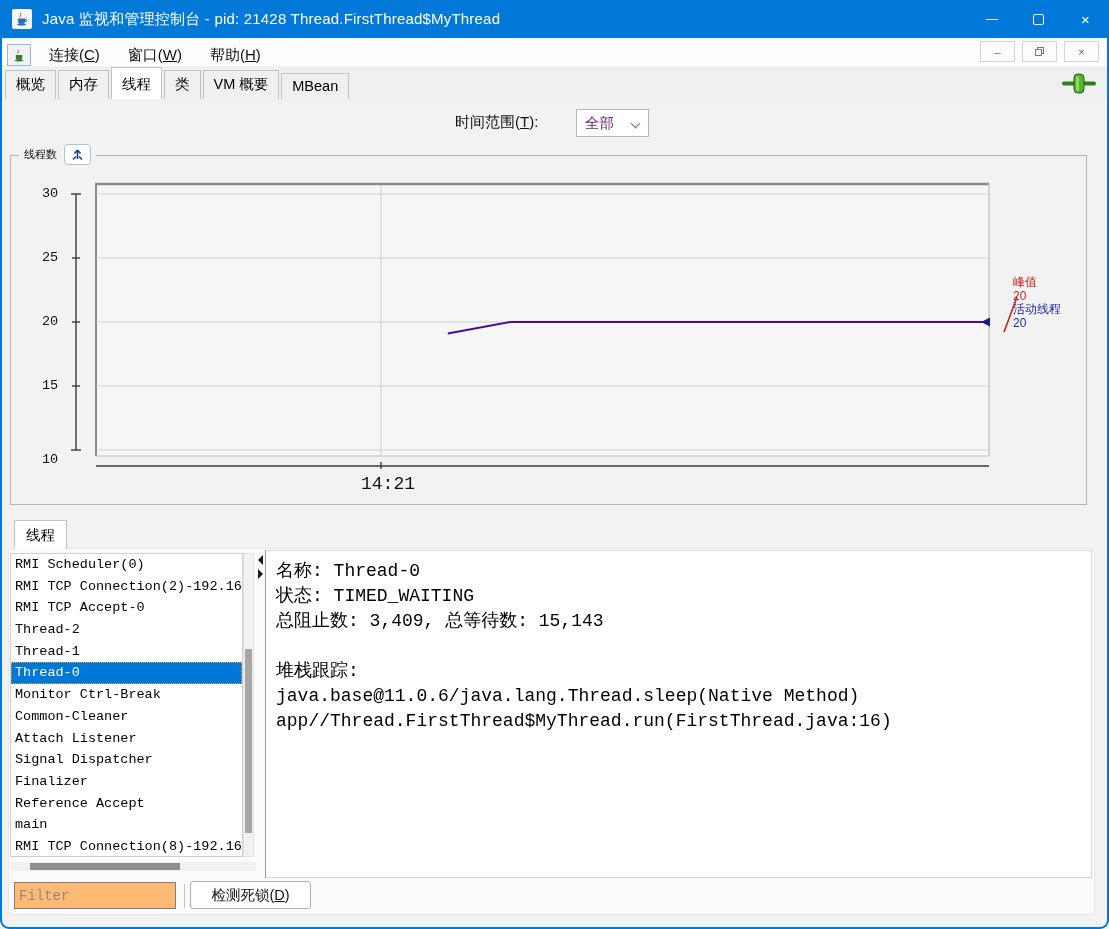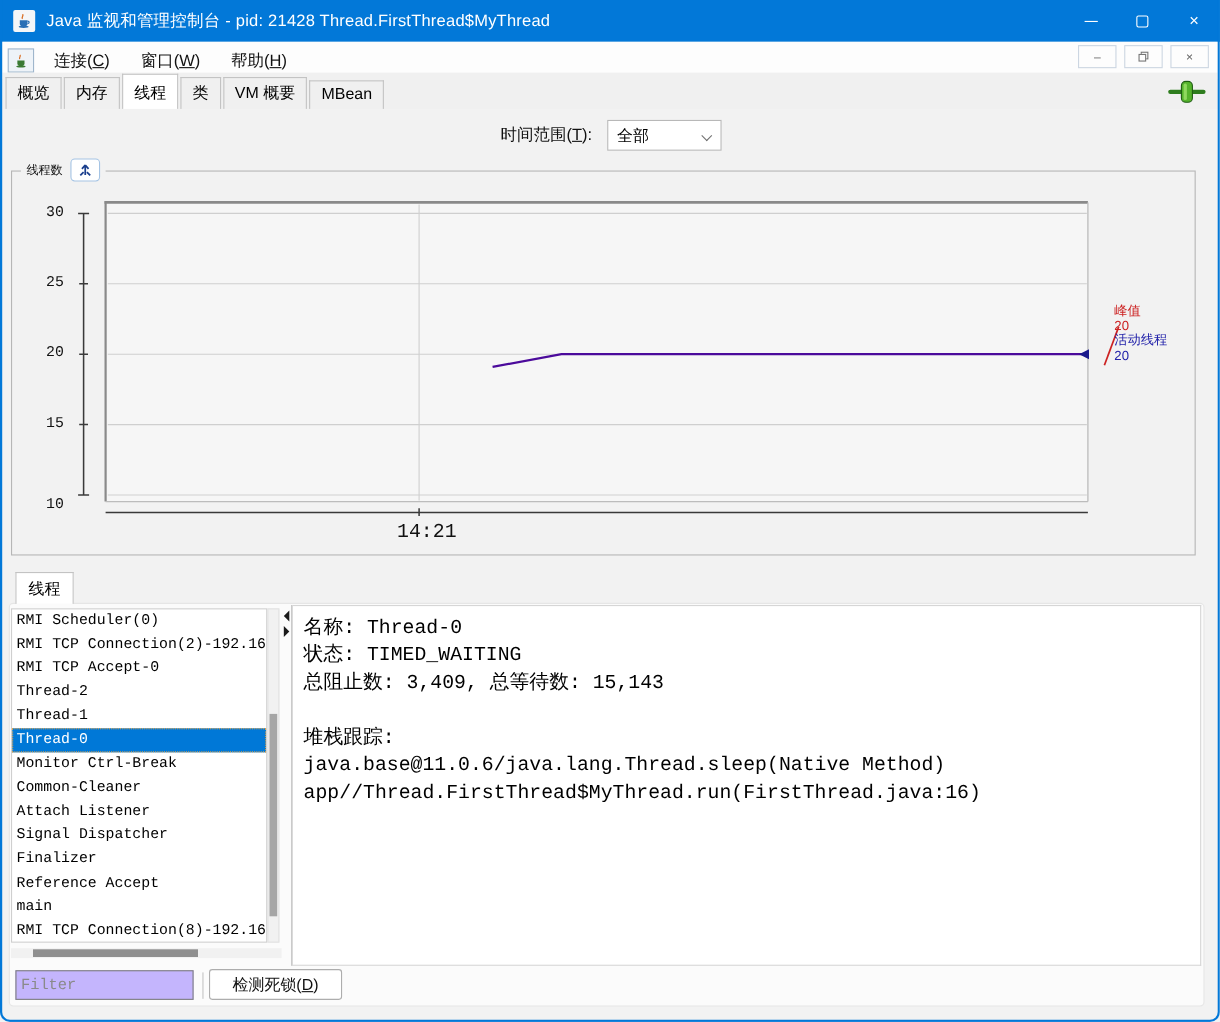--- a/index.html
+++ b/index.html
@@ -40,22 +40,22 @@
   .tabstrip { position:absolute; left:2px; top:66px; width:1105px; height:33px; background:#f0f0f0;
               display:flex; align-items:flex-end; padding-left:3px; }
   .tab { font-size:14.5px; color:#000; background:#f0f0f0; border:1px solid #c3c3c3; border-bottom:none;
          padding:4px 10px 5px 10px; margin-right:2px; position:relative; }
   .tab.selected { background:#fff; padding-top:7px; z-index:2; }
   .conn-icon { position:absolute; right:10px; top:7px; }
 
   
   .time-row-label { position:absolute; left:455px; top:113px; font-size:15px; color:#111; }
   .time-row-label u { text-decoration:underline; }
-  .combo { position:absolute; left:552px; top:109px; width:104px; height:28px; background:#fff;
-           border:1px solid #b8b8b8; font-size:14.5px; color:#000000; display:flex; align-items:center;
+  .combo { position:absolute; left:576px; top:109px; width:73px; height:28px; background:#fff;
+           border:1px solid #b8b8b8; font-size:14.5px; color:#701a75; display:flex; align-items:center;
            padding-left:8px; }
   .combo .chev { position:absolute; right:9px; top:10px; width:7px; height:7px;
                  border-right:1.5px solid #707070; border-bottom:1.5px solid #707070; transform:rotate(45deg); }
 
   
   .chart-group { position:absolute; left:10px; top:155px; width:1077px; height:350px;
                  border:1px solid #b6b6b6; }
   .chart-legend { position:absolute; left:8px; top:-12px; background:#f2f2f2; padding:0 5px;
                   display:flex; align-items:center; gap:7px; }
   .chart-legend .legend-text { font-size:11px; color:#111; }
@@ -90,21 +90,21 @@
   .split-divider .arr-left { position:absolute; left:2px; top:5px; width:0; height:0;
         border-top:5px solid transparent; border-bottom:5px solid transparent; border-right:5px solid #1a1a1a; }
   .split-divider .arr-right { position:absolute; left:2px; top:19px; width:0; height:0;
         border-top:5px solid transparent; border-bottom:5px solid transparent; border-left:5px solid #1a1a1a; }
   .thread-detail { position:absolute; left:266px; top:550px; width:826px; height:328px; background:#fff;
                    border:1px solid #d6d6d6; border-left:none; padding:8px 10px;
                    font-family:"Liberation Mono","DejaVu Sans Mono",monospace; font-size:18px; color:#000; }
   .thread-detail .dline { height:25px; line-height:25px; white-space:nowrap; }
 
   .filter-input { position:absolute; left:14px; top:882px; width:162px; height:27px; border:1px solid #7f7f7f;
-                  background:#c4b5fd; font-family:"Liberation Mono","DejaVu Sans Mono",monospace; font-size:14px;
+                  background:#fdba74; font-family:"Liberation Mono","DejaVu Sans Mono",monospace; font-size:14px;
                   color:#555; padding:0 4px; }
   .filter-input::placeholder { color:#8a8a8a; }
   .filter-sep { position:absolute; left:184px; top:884px; width:1px; height:24px; background:#c4c4c4; }
   .deadlock-btn { position:absolute; left:190px; top:881px; width:121px; height:28px; background:#fff;
                   border:1px solid #adadad; border-radius:3px; font-size:14.5px; color:#111;
                   display:flex; align-items:center; justify-content:center; font-family:"Liberation Sans",sans-serif; }
   .deadlock-btn u { text-decoration:underline; }
 </style>
 </head>
 <body>

